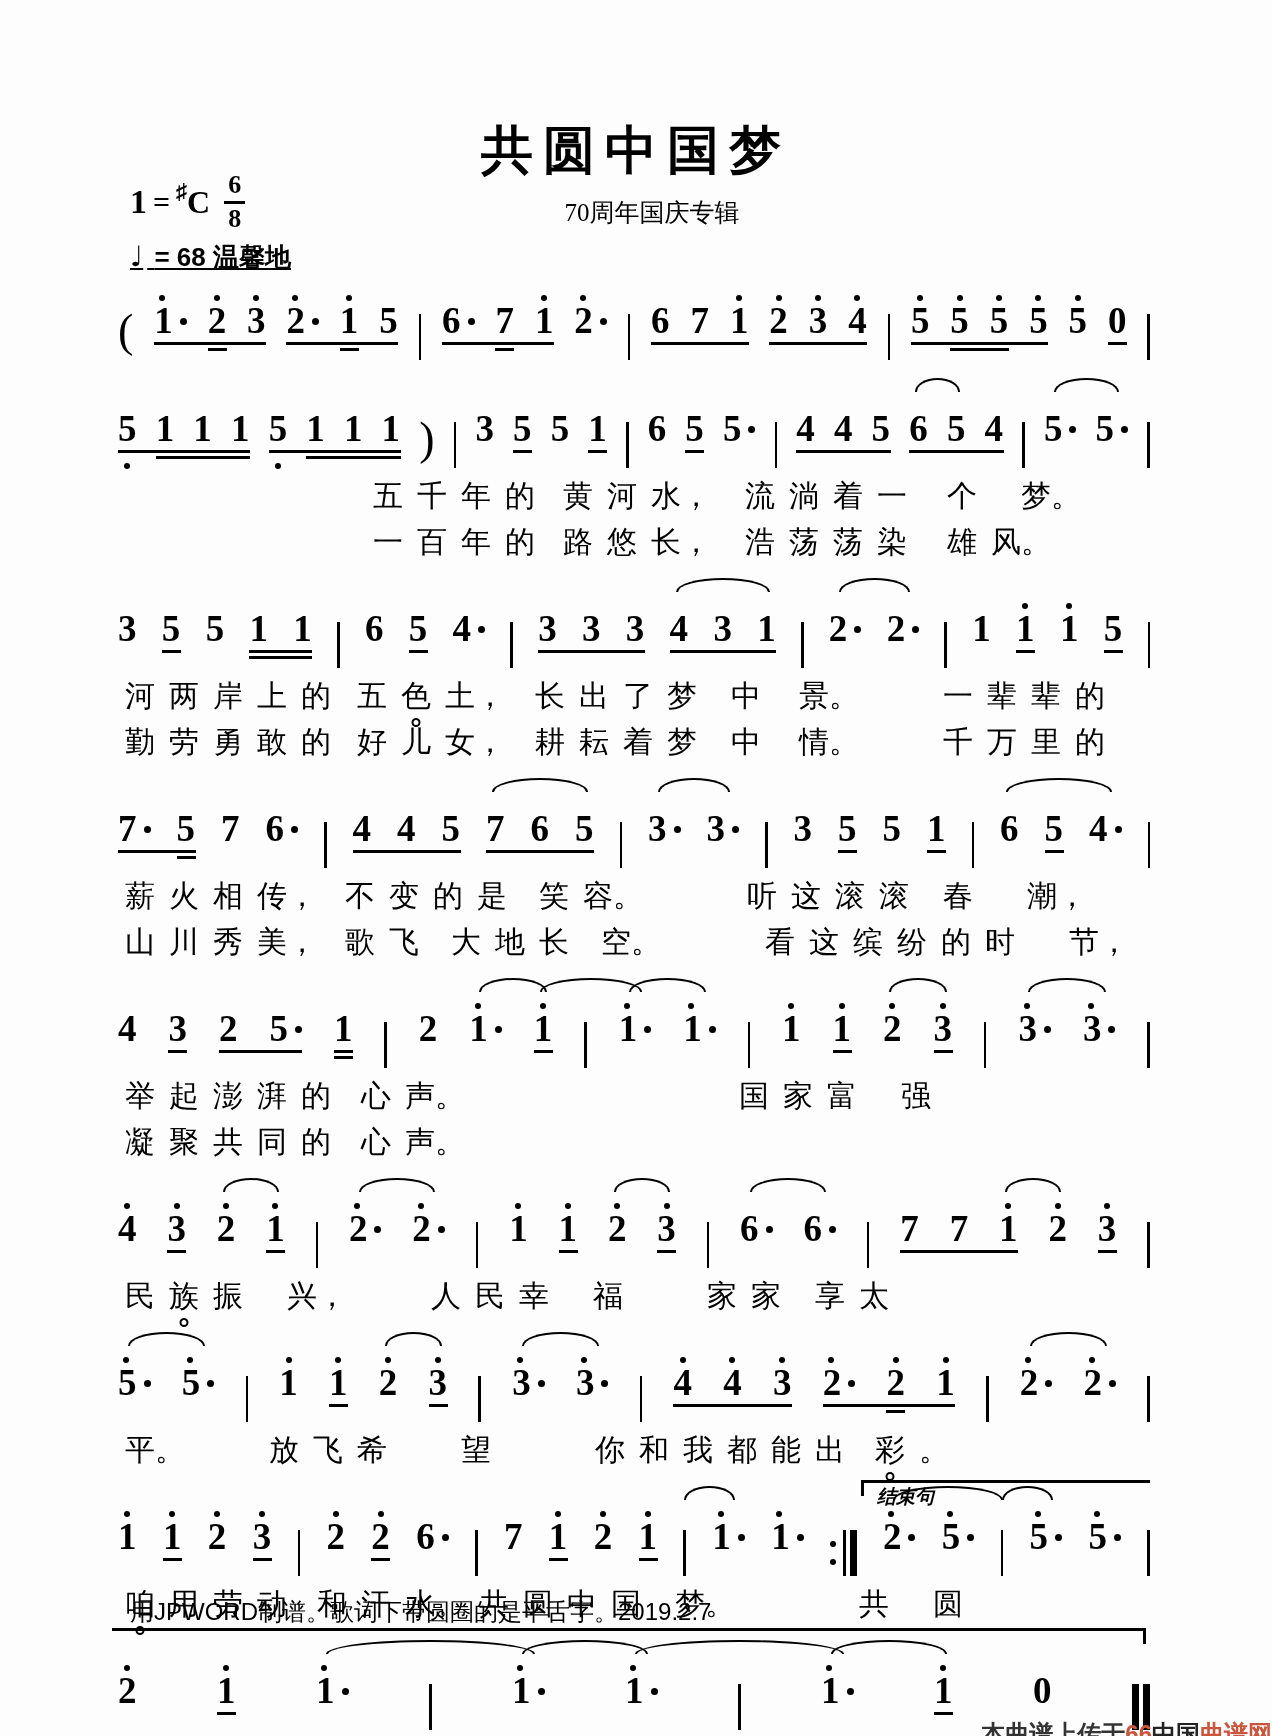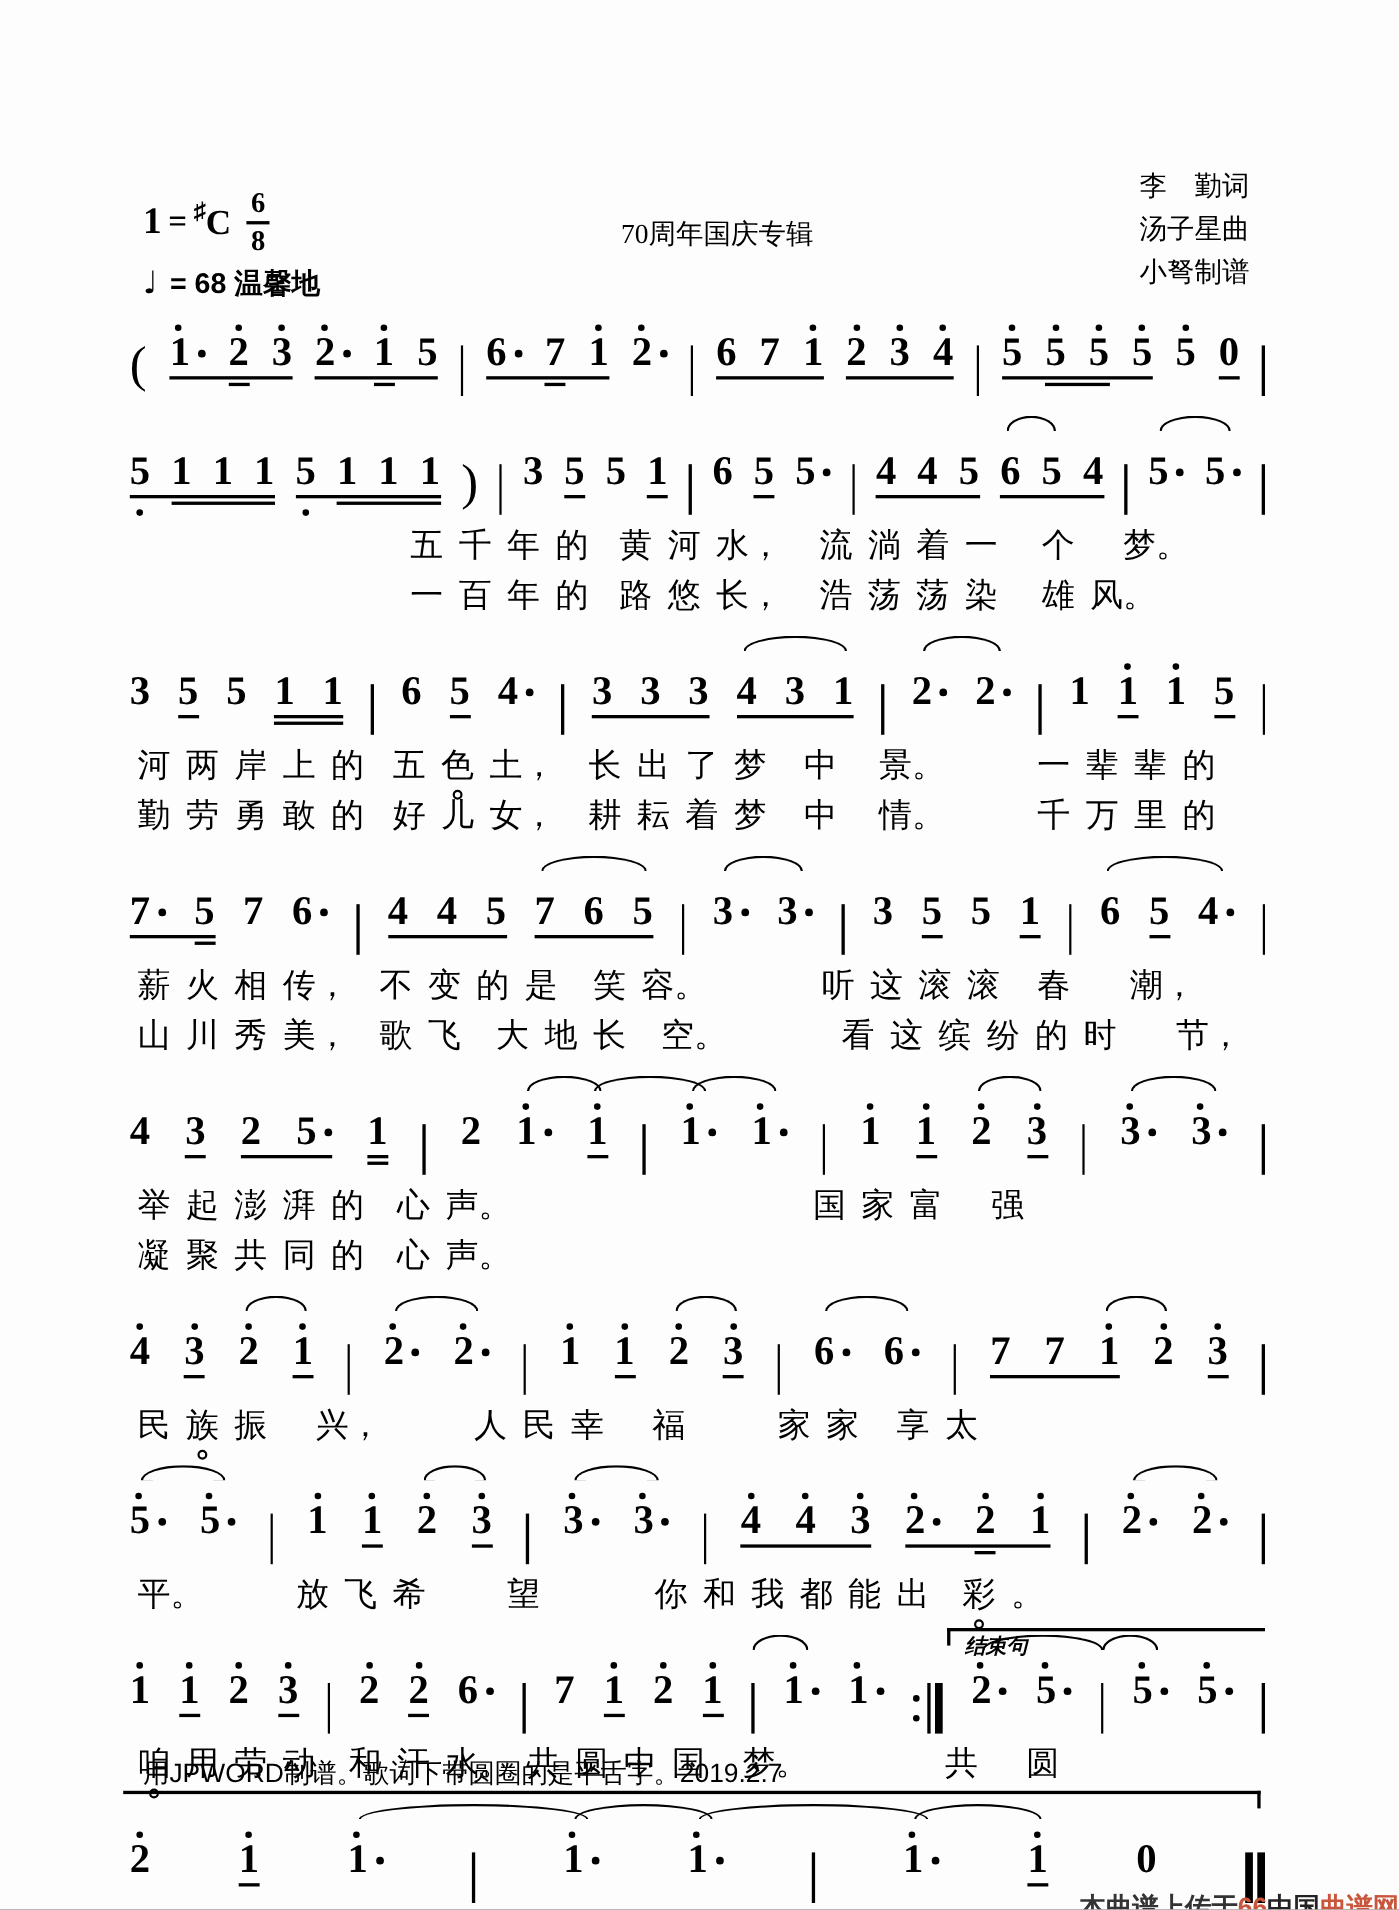--- a/index.html
+++ b/index.html
@@ -14,21 +14,21 @@
   .keyblock{position:absolute;left:130px;top:172px;}
   .keyrow{display:flex;align-items:center;font-size:32px;font-weight:bold;}
   .keyrow .tonic{font-size:34px;}
   .keyrow .eq{margin:0 6px;font-size:30px;}
   .keyrow .sharp{font-size:22px;vertical-align:top;position:relative;top:-10px;}
   .frac{display:inline-flex;flex-direction:column;align-items:center;margin-left:14px;
         font-size:26px;line-height:1;font-weight:bold;}
   .frac .fnum{border-bottom:3px solid #000;padding:0 4px 3px;}
   .frac .fden{padding-top:2px;}
   .temporow{margin-top:8px;font-size:26px;font-weight:bold;
-            font-family:"Liberation Sans",sans-serif;}
+            font-family:"Liberation Sans",sans-serif;text-decoration:underline;}
   .temporow .qnote{font-family:"DejaVu Sans",sans-serif;font-size:28px;margin-right:4px;}
   .credits{position:absolute;right:136px;top:150px;font-size:25px;line-height:39px;
            text-align:left;font-family:"Liberation Serif",serif;}
   
   .score{position:absolute;left:118px;top:266px;width:1032px;}
   .system{position:relative;margin-bottom:8px;}
   .noterow{position:relative;display:flex;justify-content:space-between;
            align-items:flex-start;padding-top:20px;height:100px;box-sizing:border-box;}
   .tk{display:flex;flex-direction:column;align-items:center;font-weight:bold;}
   .tk .hi{height:15px;display:flex;align-items:flex-end;}
@@ -65,44 +65,40 @@
             font-family:"Liberation Sans",sans-serif;}
   .watermark{position:absolute;right:0px;bottom:-14px;font-size:24px;white-space:nowrap;
              font-family:"Liberation Sans",sans-serif;font-weight:bold;}
   .watermark span{display:inline-block;}
 </style>
 </head>
 <body>
 
 <div class="page">
 
+  <div class="title">共圆中国梦</div>
   <div class="subtitle">70周年国庆专辑</div>
 
   <div class="keyblock">
     <div class="keyrow">
       <span class="tonic">1</span>
       <span class="eq">=</span>
       <span class="sharp">♯</span>
       <span>C</span>
       <span class="frac">
         <span class="fnum">6</span>
         <span class="fden">8</span>
       </span>
     </div>
     <div class="temporow">
       <span class="qnote">♩</span>
       <span>= 68 温馨地</span>
     </div>
   </div>
 
-  <div class="credits">
-    <div>李　勤词</div>
-    <div>汤子星曲</div>
-    <div>小弩制谱</div>
-  </div>
 
   <div class="score" id="score">
       <div class="system">
         <div class="noterow">
           <span class="tk">
             <span class="pa">(</span>
           </span>
           <span class="tk">
             <span class="hi" style="transform: translateX(-8px);">
               <span class="dot"></span>

